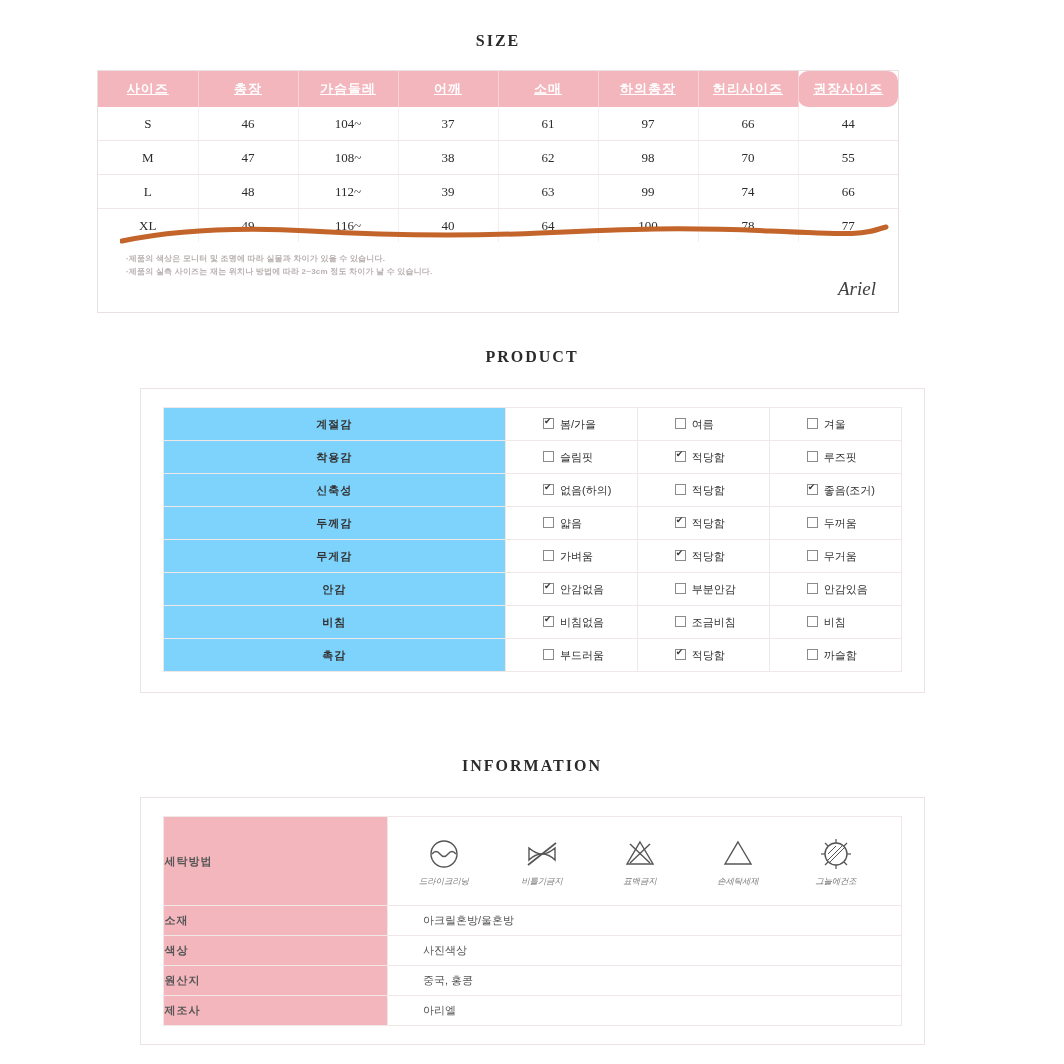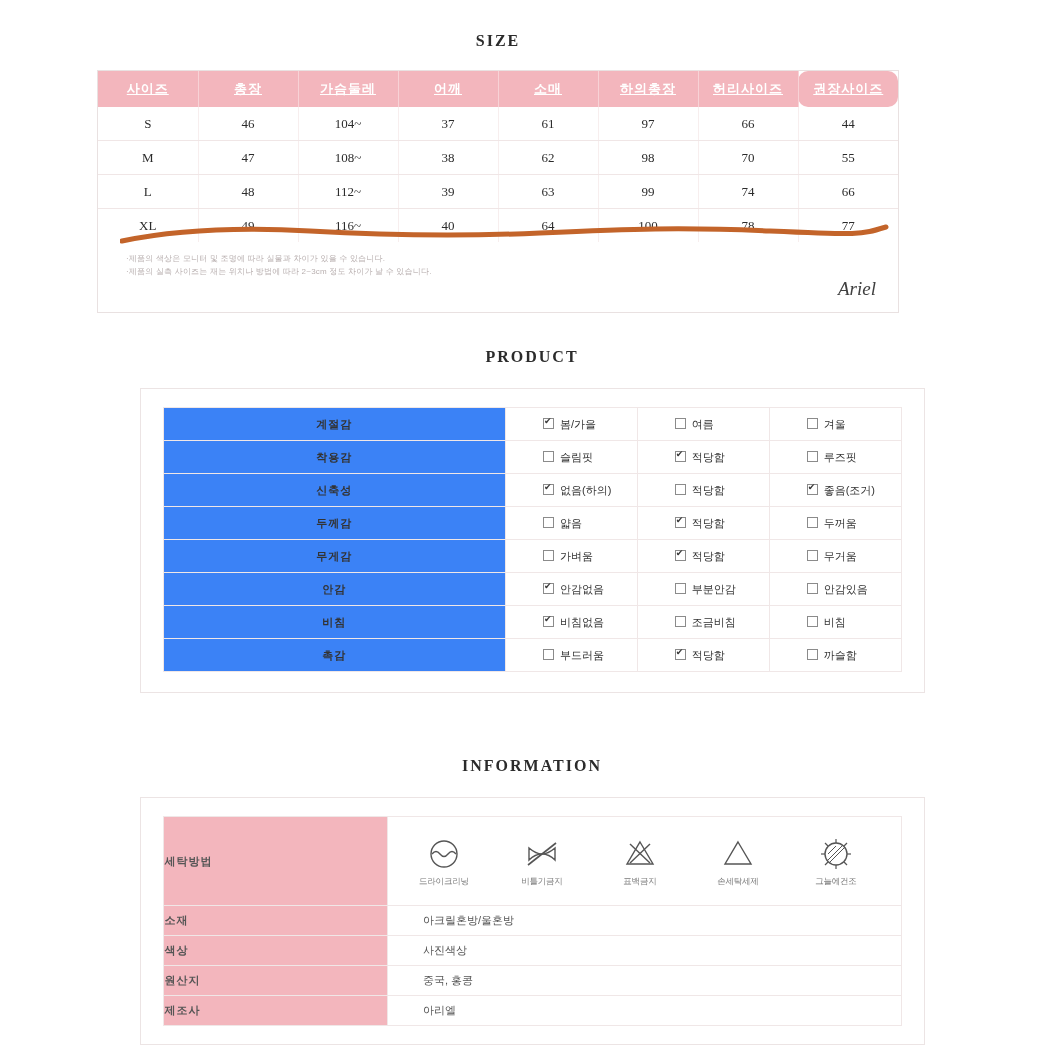--- a/index.html
+++ b/index.html
@@ -72,20 +72,21 @@
     padding: 10px 0 16px 28px;
     position: relative;
     height: 44px;
   }
   .size-notes .note {
     font-size: 8px;
     color: #b9b0b0;
     line-height: 13px;
     letter-spacing: .2px;
     filter: blur(0.4px);
+    font-weight: bold;
   }
   .brand-mark {
     position: absolute;
     right: 22px;
     bottom: 12px;
     font-family: "Liberation Serif", serif;
     font-style: italic;
     font-size: 19px;
     color: #404040;
   }
@@ -119,21 +120,21 @@
     border-collapse: collapse;
     table-layout: fixed;
   }
   table.product-table td {
     height: 30px;
     font-size: 11px;
     border: 1px solid #f0e7e7;
     color: #333;
   }
   td.pl-label {
-    background: #3b82f6;
+    background: #7dd3fc;
     color: #fff;
     text-align: center;
     font-weight: bold;
     width: 46%;
     letter-spacing: 1px;
     border-color: #f6c5ca;
   }
   td.pl-opt {
     padding-left: 37px;
     color: #4a4a4a;
@@ -207,20 +208,21 @@
   .care-item {
     width: 72px;
     text-align: center;
   }
   .care-item .glyph { height: 40px; }
   .care-item .cap {
     font-size: 8.5px;
     color: #7a7a7a;
     margin-top: 2px;
     letter-spacing: -.2px;
+    font-style: italic;
   }
 </style>
 </head>
 <body>
 
 <div id="size-section">
   <div class="section-title">SIZE</div>
   <div id="size-card">
     <table class="size-table">
       <thead>

